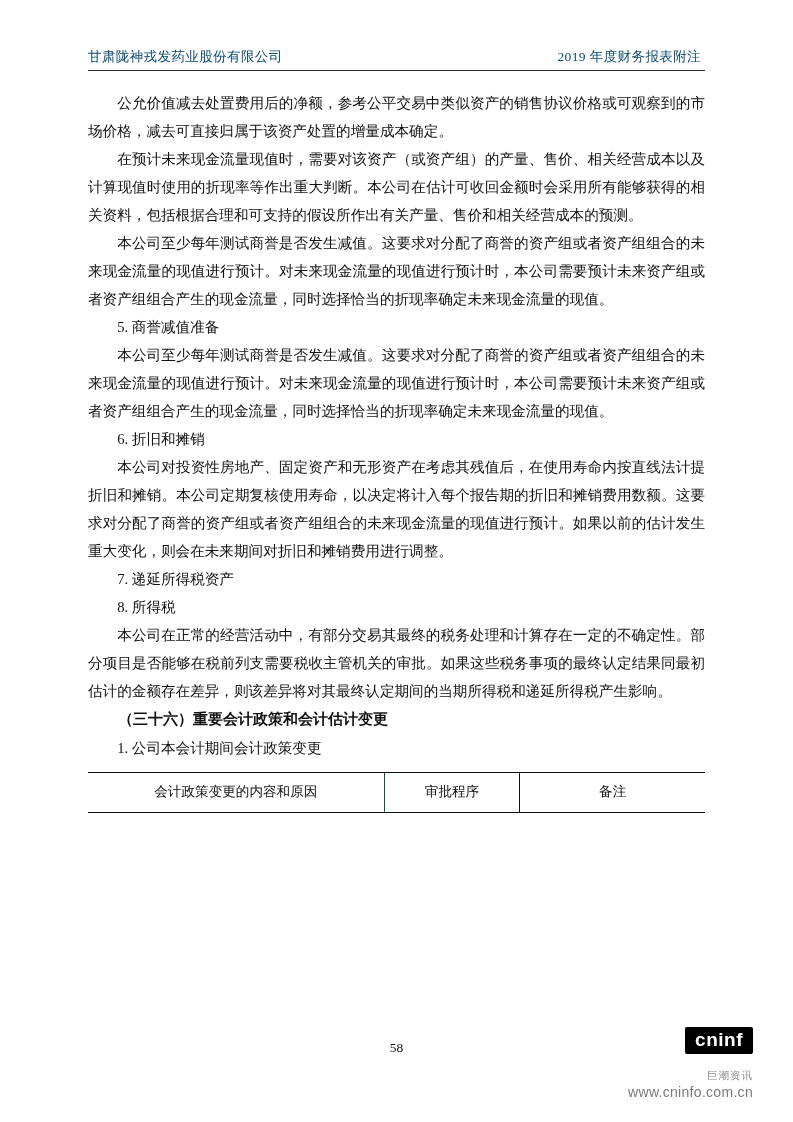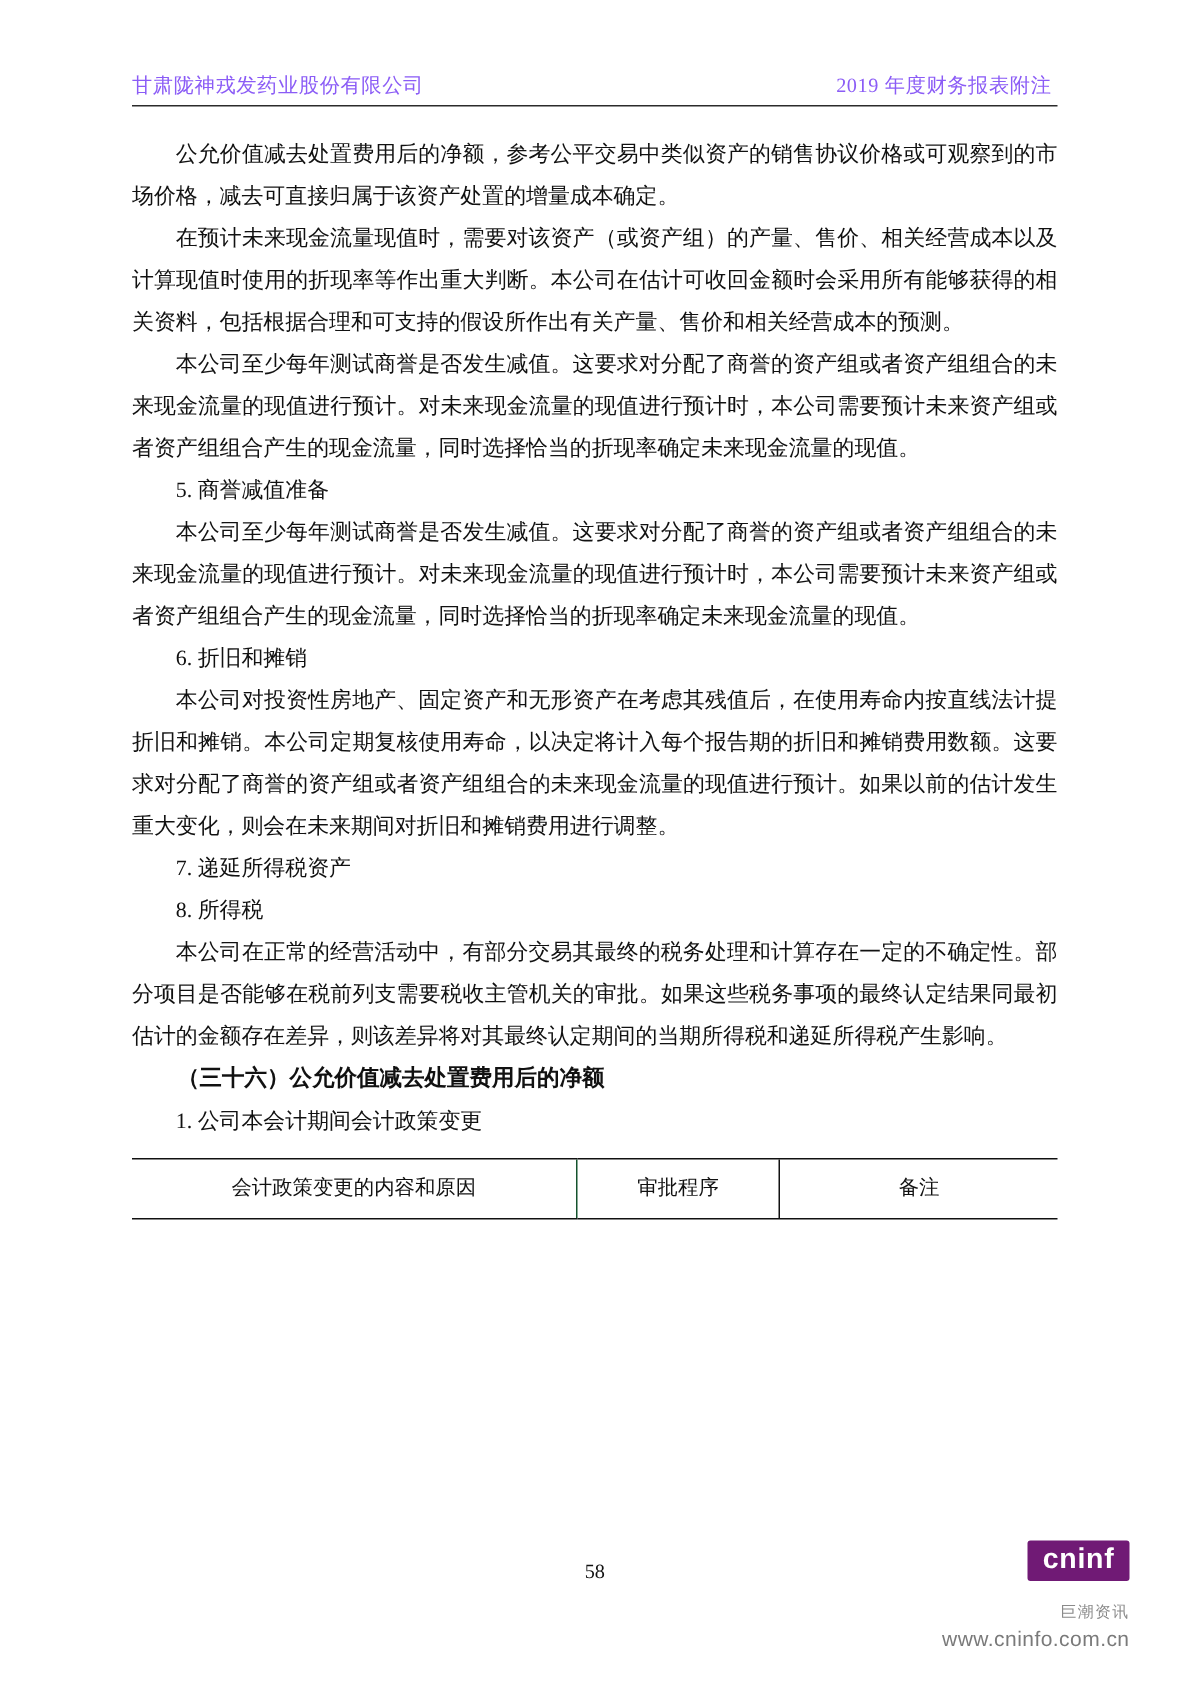--- a/index.html
+++ b/index.html
@@ -25,21 +25,21 @@
   }
   
   .header {
     display: flex;
     justify-content: space-between;
     align-items: flex-end;
     font-size: 13.5px;
     letter-spacing: 0.4px;
     padding-bottom: 4px;
     border-bottom: 1px solid #2b2b2b;
-    color: #8b5cf6;
+    color: #0c4a6e;
   }
   .header .h-left { white-space: nowrap; }
   .header .h-right { white-space: nowrap; padding-right: 4px;}
   
   .content {
     margin-top: 18px;
     font-size: 14.6px;
     line-height: 1.92;
     text-align: justify;
     text-justify: inter-ideograph;
@@ -90,21 +90,21 @@
   
   .footer-logo {
     position: absolute;
     right: 40px;
     bottom: 22px;
     text-align: right;
     line-height: 1.15;
   }
   .logo-badge {
     display: inline-block;
-    background: #701a75;
+    background: #000000;
     color: #ffffff;
     font-family: "Liberation Sans", "DejaVu Sans", sans-serif;
     font-size: 19px;
     font-weight: bold;
     letter-spacing: 0.5px;
     padding: 2px 10px 3px 10px;
     border-radius: 2px;
   }
   .logo-sub {
     font-family: "Liberation Sans", "DejaVu Sans", sans-serif;
@@ -147,21 +147,21 @@
     <p class="para">本公司至少每年测试商誉是否发生减值。这要求对分配了商誉的资产组或者资产组组合的未来现金流量的现值进行预计。对未来现金流量的现值进行预计时，本公司需要预计未来资产组或者资产组组合产生的现金流量，同时选择恰当的折现率确定未来现金流量的现值。</p>
 
     <p class="heading-num">6. 折旧和摊销</p>
     <p class="para">本公司对投资性房地产、固定资产和无形资产在考虑其残值后，在使用寿命内按直线法计提折旧和摊销。本公司定期复核使用寿命，以决定将计入每个报告期的折旧和摊销费用数额。这要求对分配了商誉的资产组或者资产组组合的未来现金流量的现值进行预计。如果以前的估计发生重大变化，则会在未来期间对折旧和摊销费用进行调整。</p>
 
     <p class="heading-num">7. 递延所得税资产</p>
 
     <p class="heading-num">8. 所得税</p>
     <p class="para">本公司在正常的经营活动中，有部分交易其最终的税务处理和计算存在一定的不确定性。部分项目是否能够在税前列支需要税收主管机关的审批。如果这些税务事项的最终认定结果同最初估计的金额存在差异，则该差异将对其最终认定期间的当期所得税和递延所得税产生影响。</p>
 
-    <p class="section-title">（三十六）公允价值减去处置费用后的净额</p>
+    <p class="section-title">（三十六）重要会计政策和会计估计变更</p>
     <p class="heading-num">1. 公司本会计期间会计政策变更</p>
 
     <table class="tbl">
       <thead>
         <tr>
           <th class="c1">会计政策变更的内容和原因</th>
           <th class="c2">审批程序</th>
           <th class="c3">备注</th>
         </tr>
       </thead>

